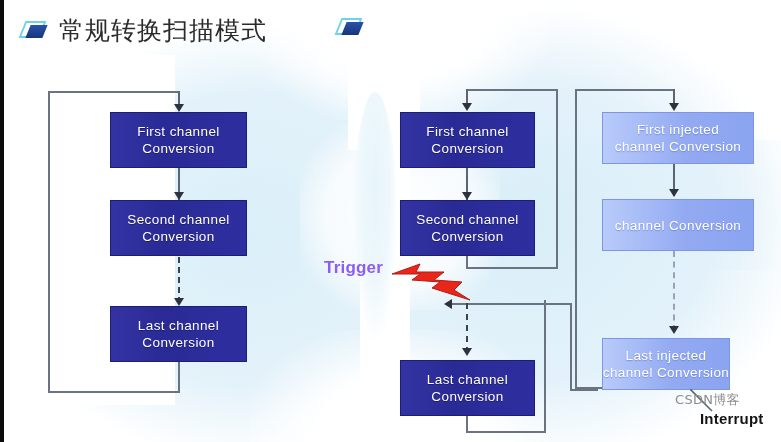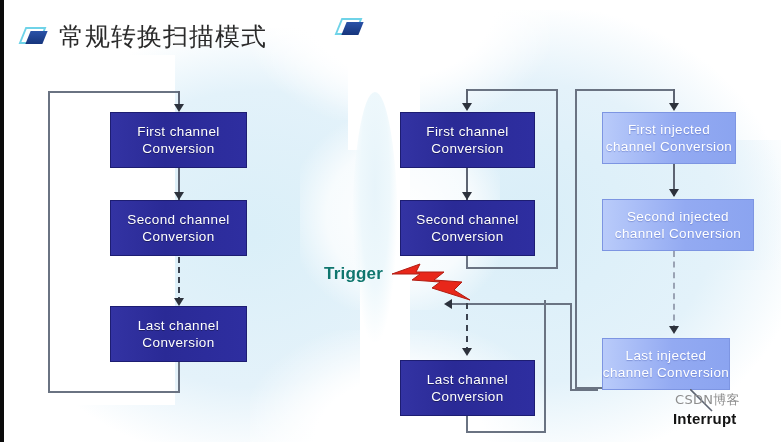--- a/index.html
+++ b/index.html
@@ -111,23 +111,22 @@
     border-left:5px solid transparent;border-right:5px solid transparent;
     border-top:8px solid #2d323c;
   }
   .arrow.left{
     border-top:5px solid transparent;border-bottom:5px solid transparent;
     border-right:8px solid #2d323c;border-left:0;
   }
 
   
   .trigger-label{
-    position:absolute;font-size:17px;font-weight:bold;color:#0f766e;
+    position:absolute;font-size:17px;font-weight:bold;color:#8b5cf6;
     letter-spacing:.2px;
-    margin-top:6px;
   }
   .bolt{position:absolute;}
   .interrupt-label{
     position:absolute;font-size:15px;font-weight:bold;color:#141414;
     letter-spacing:.2px;
   }
   .watermark{
     position:absolute;font-size:13px;color:#8d8d8d;letter-spacing:.3px;
     font-family:"DejaVu Sans","Liberation Sans",sans-serif;
   }
@@ -143,21 +142,21 @@
     <div class="wash wing-lb"></div>
     <div class="wash wing-rb"></div>
     <div class="wash top-white"></div>
     <div class="wash mid-white"></div>
     <div class="wash bot-white"></div>
     <div class="wash body-butterfly"></div>
     <div class="wash left-white"></div>
   </div>
   <div class="edge-left"></div>
 
-  <div class="heading" style="left:22px;top:20px;">
+  <div class="heading" style="left:22px;top:14px;">
     <span class="bullet">
         <i class="back"></i>
         <i class="front"></i>
       </span>
     <span class="heading-text">常规转换扫描模式</span>
   </div>
   <div class="heading" style="left:338px;top:18px;">
     <span class="bullet">
         <i class="back"></i>
         <i class="front"></i>
@@ -231,45 +230,44 @@
   <div class="ln h box-line" style="left:466px;top:431px;width:80px;"></div>
   <div class="ln v box-line" style="left:544px;top:300px;height:131px;"></div>
 
   <div class="ln h box-line" style="left:575px;top:89px;width:100px;"></div>
   <div class="ln v box-line" style="left:575px;top:89px;height:300px;"></div>
   <div class="ln h box-line" style="left:575px;top:387px;width:100px;"></div>
 
   <div class="ln v" style="left:673px;top:89px;height:18px;"></div>
   <div class="arrow" style="left:669px;top:103px;"></div>
 
-  <div class="box light" style="left:602px;top:112px;width:134px;height:52px;">
+  <div class="box light" style="left:602px;top:112px;width:152px;height:52px;">
     <span>First injected</span>
     <span>channel Conversion</span>
   </div>
 
   <div class="ln v" style="left:673px;top:164px;height:32px;"></div>
   <div class="arrow" style="left:669px;top:189px;"></div>
 
   <div class="box light" style="left:602px;top:199px;width:152px;height:52px;">
-    <span>Second injected</span>
     <span>channel Conversion</span>
   </div>
 
   <div class="dash" style="left:673px;top:251px;height:80px;border-color:#9aa3b4;"></div>
   <div class="arrow" style="left:669px;top:326px;"></div>
 
   <div class="box light" style="left:602px;top:338px;width:128px;height:52px;">
     <span>Last injected</span>
     <span>channel Conversion</span>
   </div>
 
   <svg style="position:absolute;left:690px;top:389px;width:34px;height:26px;">
     <line x1="0" y1="0" x2="22" y2="22" stroke="#5d6472" stroke-width="1.6"></line>
   </svg>
-  <div class="interrupt-label" style="left:673px;top:410px;">Interrupt</div>
+  <div class="interrupt-label" style="left:700px;top:410px;">Interrupt</div>
   <div class="watermark" style="left:675px;top:391px;">CSDN博客</div>
 
   <div class="trigger-label" style="left:324px;top:258px;">Trigger</div>
   <svg class="bolt" style="left:390px;top:256px;width:88px;height:48px;" viewBox="0 0 88 48">
     <polygon points="2,18 30,8 26,16 54,16 44,24 72,26 64,34 80,44 42,32 50,26 22,24 30,18" fill="#e8271a" stroke="#b21c12" stroke-width="1"></polygon>
   </svg>
 
 </div>
 
 </body></html>

